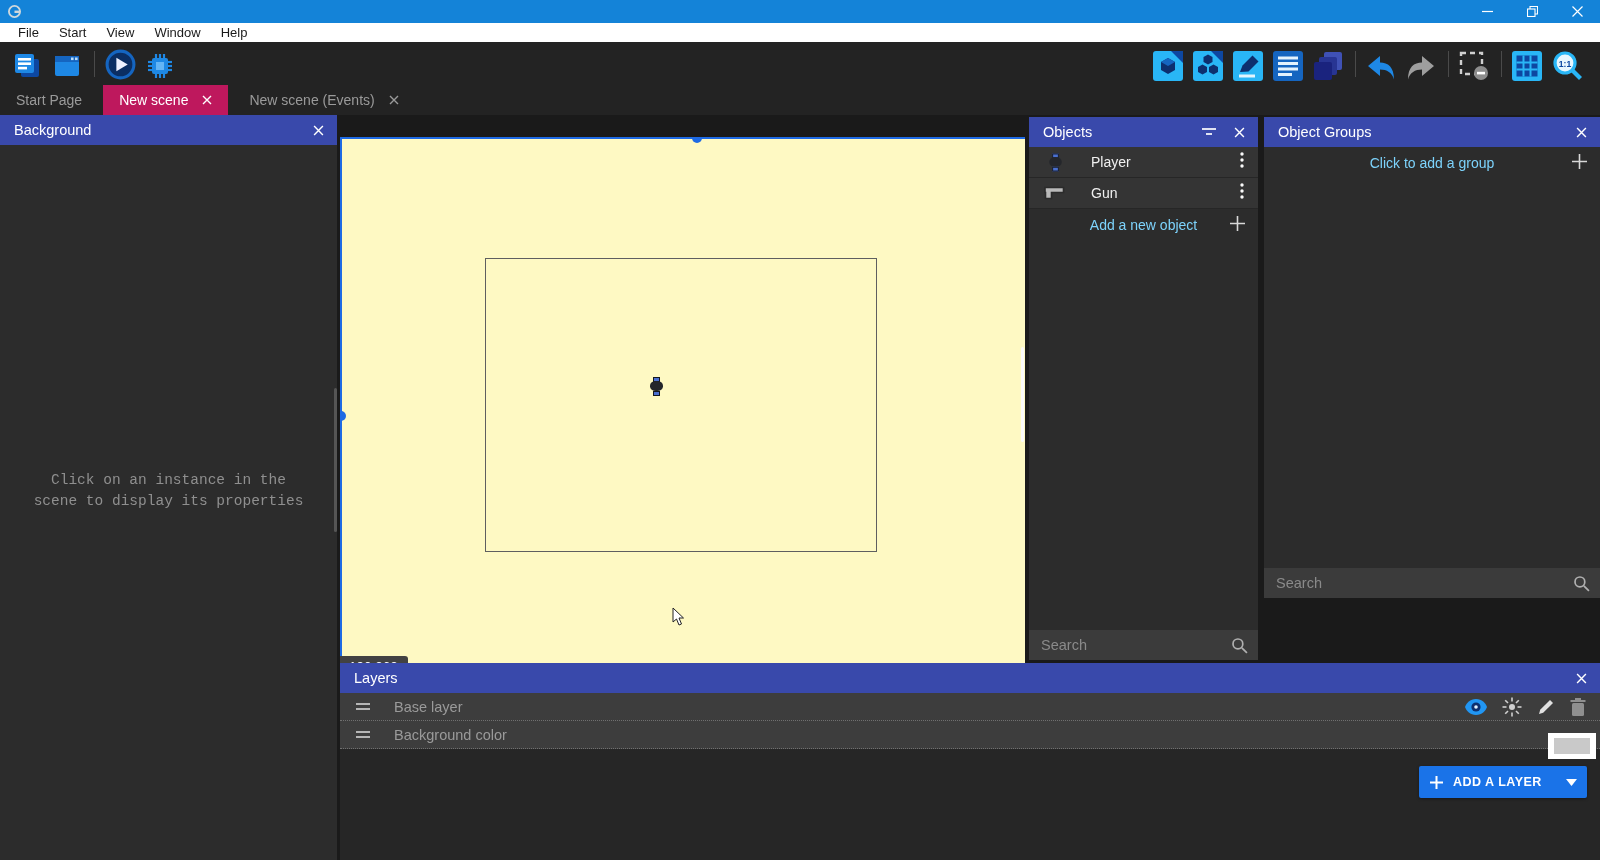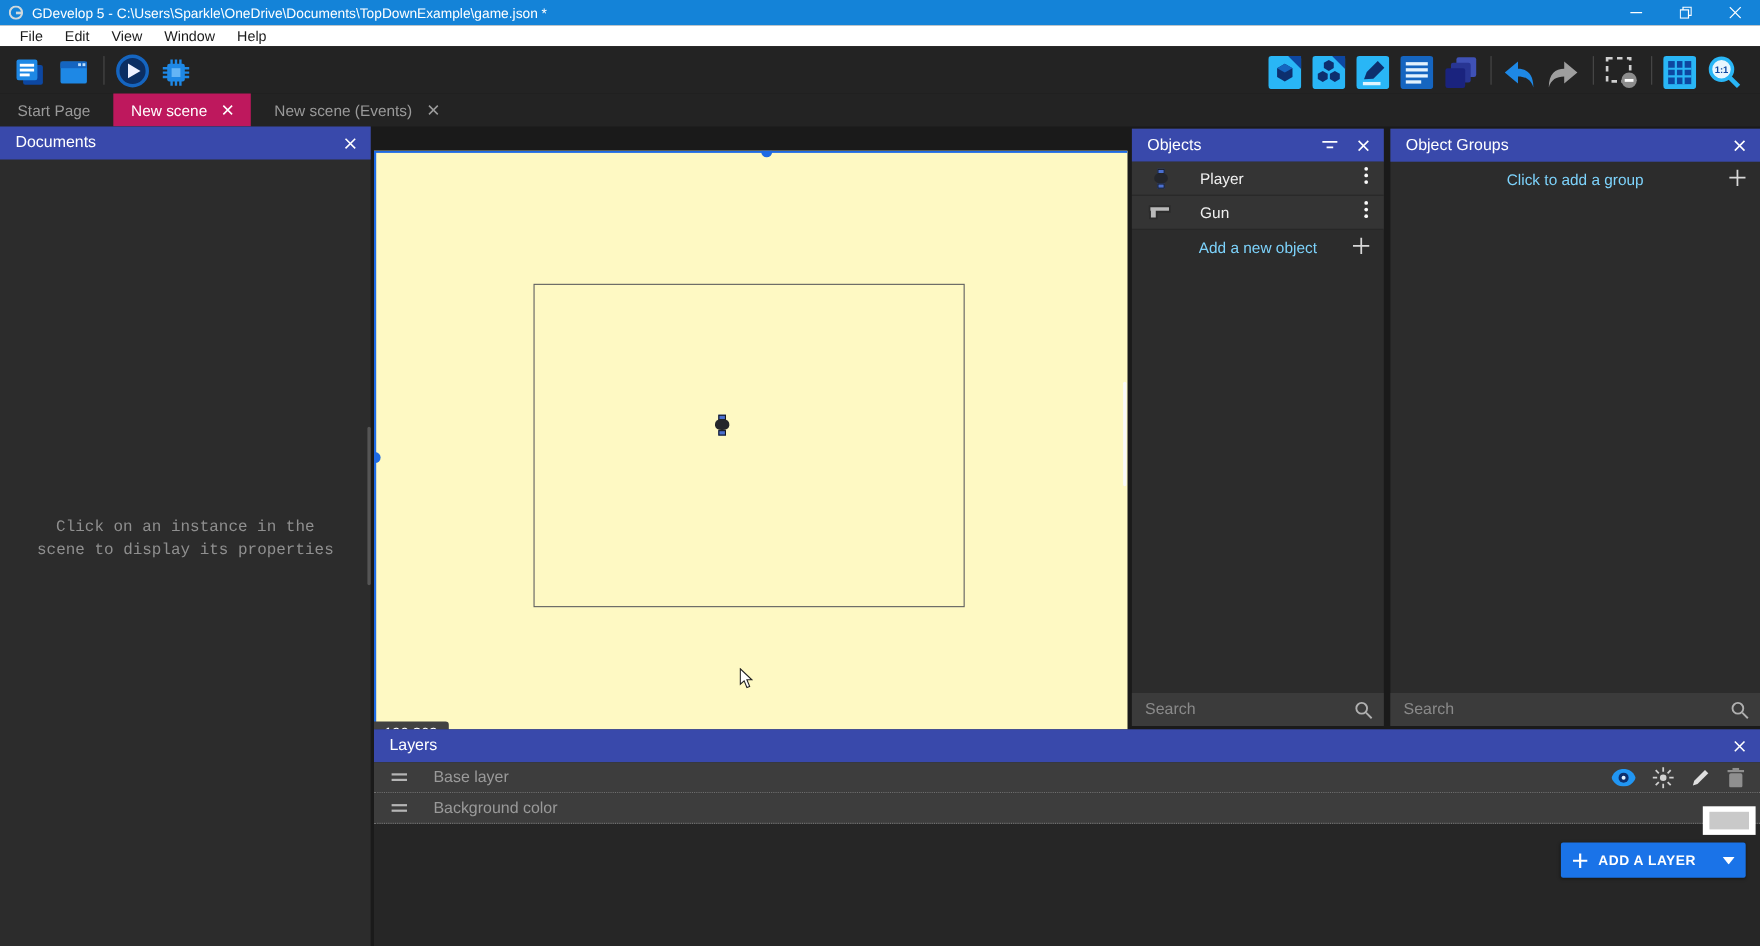--- a/index.html
+++ b/index.html
@@ -75,21 +75,21 @@
              color:#7dd3fc; font-size:14px; }
   .add-row .plus { position:absolute; right:13px; }
   .search-bar { position:absolute; left:0; bottom:0; width:100%; height:30px; background:#3b3b3b; display:flex; align-items:center; }
   .search-bar input { flex:1; background:transparent; border:none; outline:none; color:#dddddd; font-size:14.5px; padding-left:12px; }
   .search-bar input::placeholder { color:#8a8a8a; }
   .search-bar .mag { margin-right:10px; display:flex; }
 
   .thumb-sprite { transform:scale(0.95); }
 
   
-  .groups-panel { position:absolute; left:1264px; top:117px; width:336px; height:543px; background:#2c2c2c; }
+  .groups-panel { position:absolute; left:1264px; top:117px; width:336px; height:481px; background:#2c2c2c; }
 
   
   .layers-panel { position:absolute; left:340px; top:663px; width:1260px; height:197px; background:#262626; }
   .layer-row { height:28px; background:#3d3d3d; border-bottom:1px dotted #707070; display:flex; align-items:center; position:relative; }
   .drag-handle { margin-left:14px; display:flex; flex-direction:column; gap:3px; padding:3px 2px; }
   .drag-handle span { display:block; width:14px; height:2px; background:#b5b5b5; }
   .layer-name { margin-left:22px; font-size:14.5px; color:#9a9a9a; }
   .layer-icons { position:absolute; right:14px; top:0; height:100%; display:flex; align-items:center; gap:15px; }
   .color-swatch { position:absolute; right:4px; top:70px; width:48px; height:26px; background:#ffffff; z-index:3; }
   .color-swatch .inner { position:absolute; left:6px; right:6px; top:5px; bottom:5px; background:#c9c9c9; }
@@ -106,21 +106,20 @@
 </head>
 <body>
 
 <div class="titlebar">
   <span class="logo">
     <svg width="13" height="13" viewBox="0 0 14 14">
         <circle cx="7" cy="7" r="6" fill="none" stroke="#cfd8dc" stroke-width="2"></circle>
         <rect x="7" y="6" width="6" height="2.6" fill="#cfd8dc"></rect>
       </svg>
   </span>
-  <span class="title">GDevelop 5 - C:\Users\Sparkle\OneDrive\Documents\TopDownExample\game.json *</span>
   <div class="win-controls">
     <div class="win-btn">
       <svg width="11" height="11" viewBox="0 0 11 11">
           <line x1="0" y1="5.5" x2="11" y2="5.5" stroke="#fff" stroke-width="1.2"></line>
         </svg>
     </div>
     <div class="win-btn">
       <svg width="11" height="11" viewBox="0 0 11 11" fill="none" stroke="#fff" stroke-width="1.1">
           <rect x="0.5" y="3" width="7.5" height="7.5"></rect>
           <path d="M3 3 V0.5 H10.5 V8 H8"></path>
@@ -129,21 +128,21 @@
     <div class="win-btn">
       <svg width="11" height="11" viewBox="0 0 11 11">
           <path d="M0.5 0.5 L10.5 10.5 M10.5 0.5 L0.5 10.5" stroke="#fff" stroke-width="1.2"></path>
         </svg>
     </div>
   </div>
 </div>
 
 <div class="menubar">
   <span class="menu-item">File</span>
-  <span class="menu-item">Edit</span>
+  <span class="menu-item">Start</span>
   <span class="menu-item">View</span>
   <span class="menu-item">Window</span>
   <span class="menu-item">Help</span>
 </div>
 
 <div class="toolbar">
   <div class="tb-icon">
     <svg width="30" height="30" viewBox="0 0 30 30">
         <rect x="9" y="8" width="18" height="18" rx="2" fill="#0d47a1"></rect>
         <rect x="3" y="3" width="19" height="19" rx="2" fill="#1e88e5"></rect>
@@ -295,21 +294,21 @@
     <span class="tab-close">
       <svg width="10" height="10" viewBox="0 0 10 10">
           <path d="M1 1 L9 9 M9 1 L1 9" stroke="#9a9a9a" stroke-width="1.4"></path>
         </svg>
     </span>
   </div>
 </div>
 
 <div class="properties-panel">
   <div class="panel-header">
-    <span class="ph-title">Documents</span>
+    <span class="ph-title">Background</span>
     <div class="ph-icons">
       <span class="icon-btn">
         <svg width="11" height="11" viewBox="0 0 10 10">
             <path d="M1 1 L9 9 M9 1 L1 9" stroke="#ffffff" stroke-width="1.3"></path>
           </svg>
       </span>
     </div>
   </div>
   <div class="prop-empty">Click on an instance in the scene to display its properties</div>
   <div class="prop-scroll"></div>

